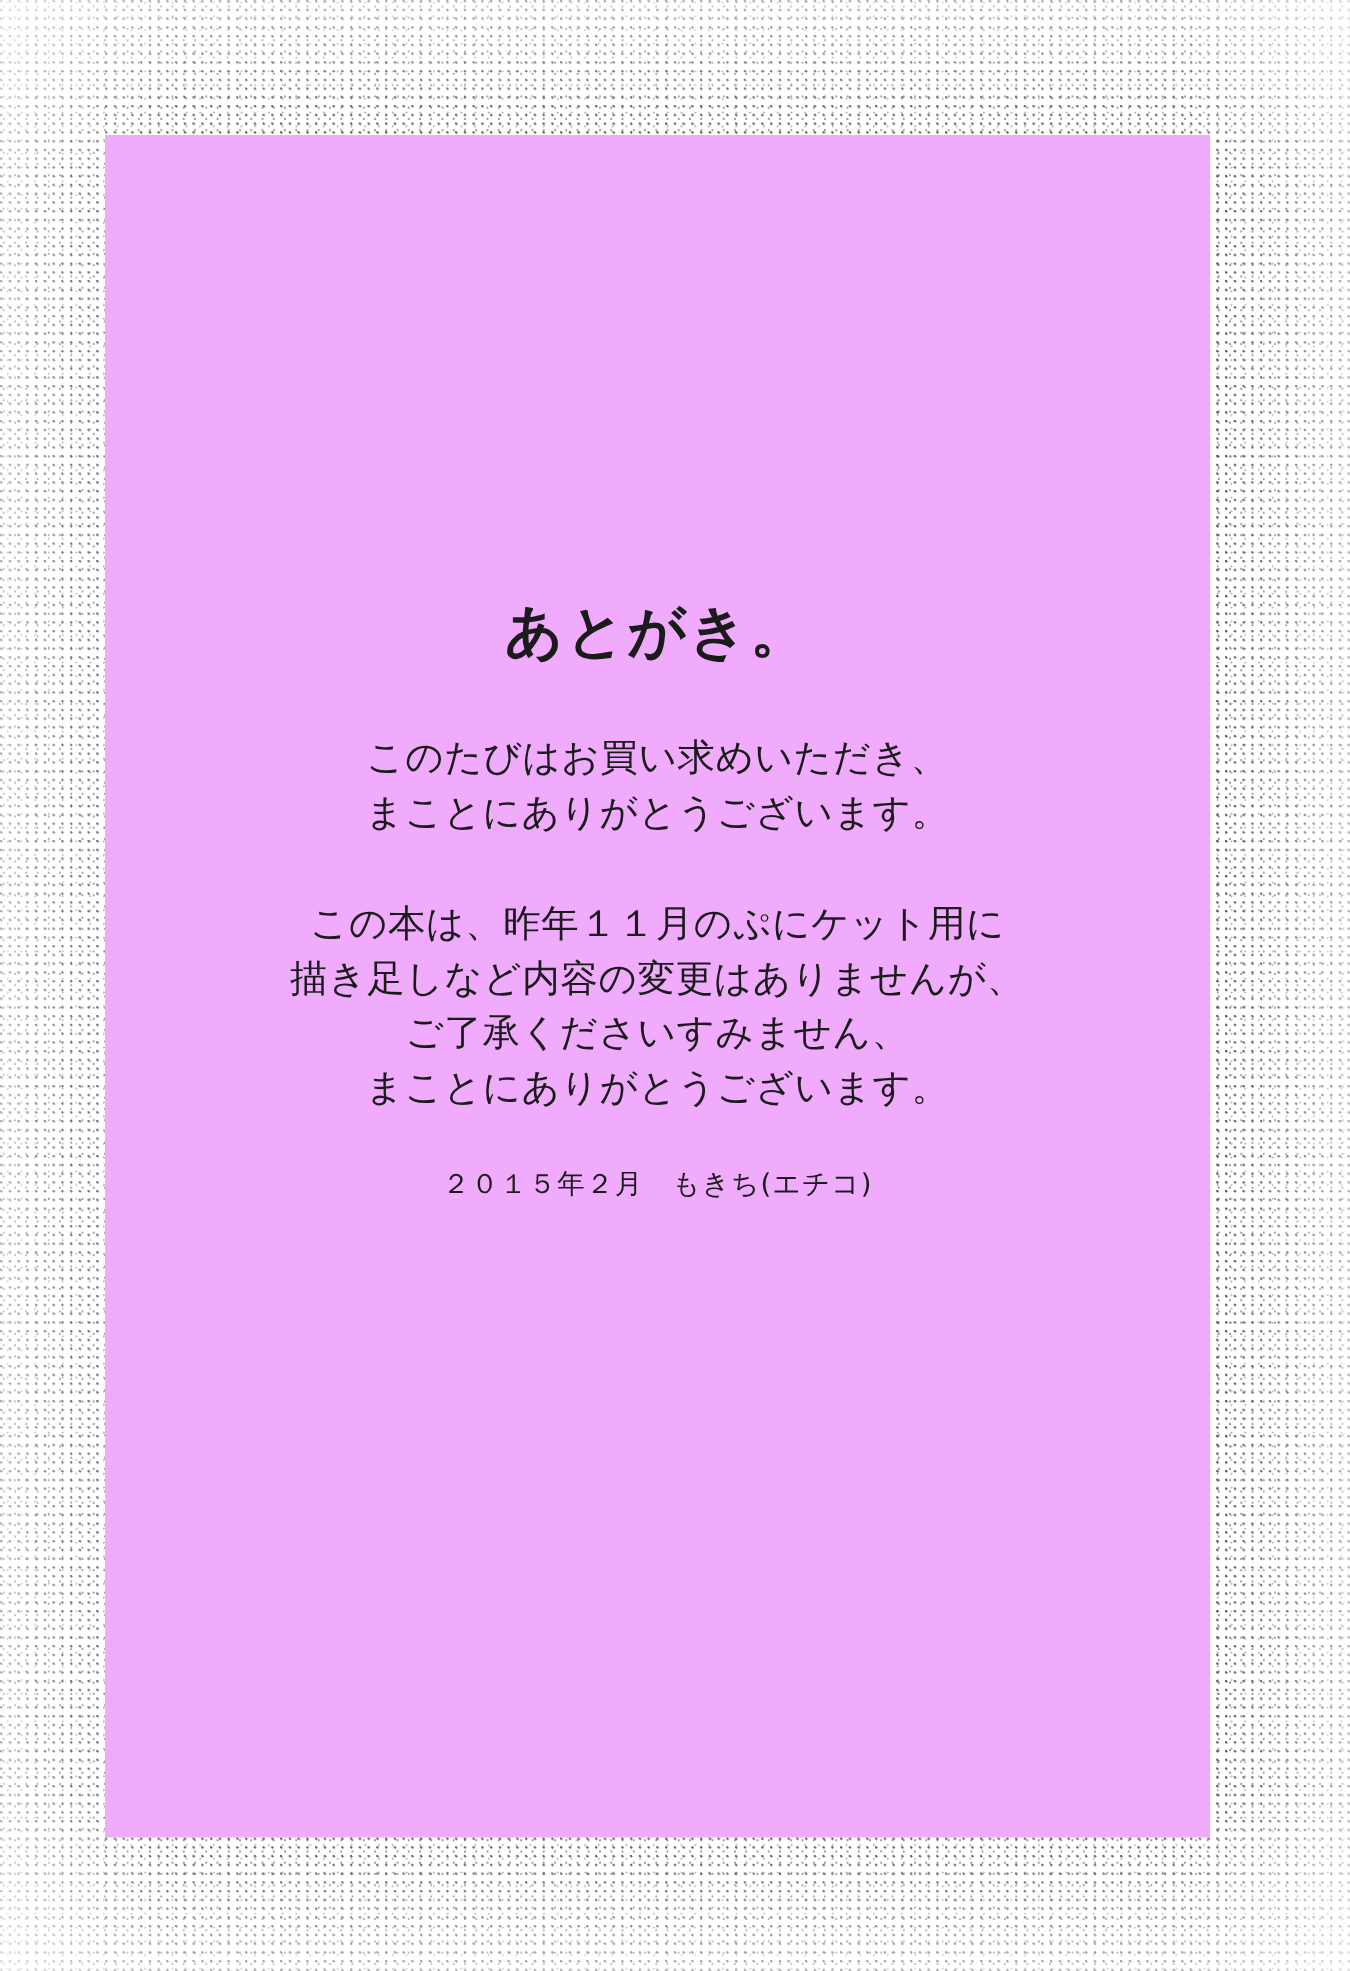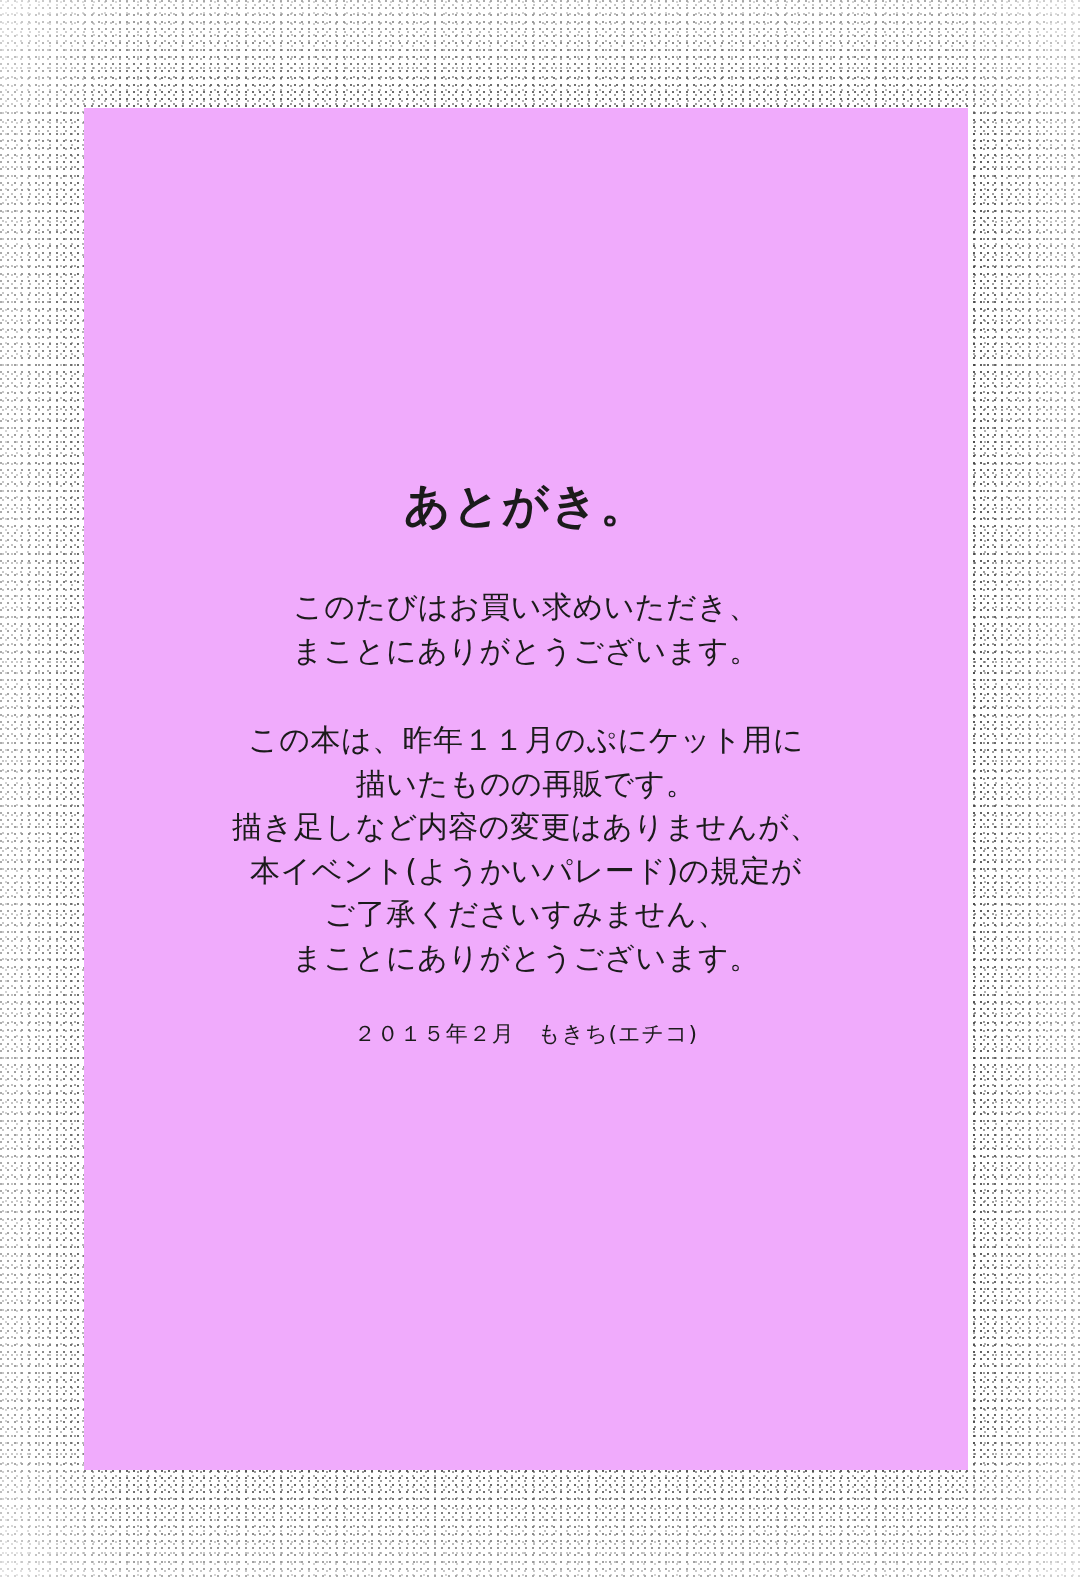--- a/index.html
+++ b/index.html
@@ -90,23 +90,21 @@
 
       <div class="afterword-title">あとがき。</div>
 
       <div class="para para-thanks">
         <span class="line">このたびはお買い求めいただき、</span>
         <span class="line">まことにありがとうございます。</span>
       </div>
 
       <div class="para para-note">
         <span class="line">この本は、昨年１１月のぷにケット用に</span>
-        <span class="line">描いたものの再販です。</span>
         <span class="line">描き足しなど内容の変更はありませんが、</span>
-        <span class="line">本イベント(ようかいパレード)の規定が</span>
         <span class="line">ご了承くださいすみません、</span>
         <span class="line">まことにありがとうございます。</span>
       </div>
 
       <div class="signature">２０１５年２月　もきち(エチコ)</div>
 
     </div>
   </div>
 
 </div>

